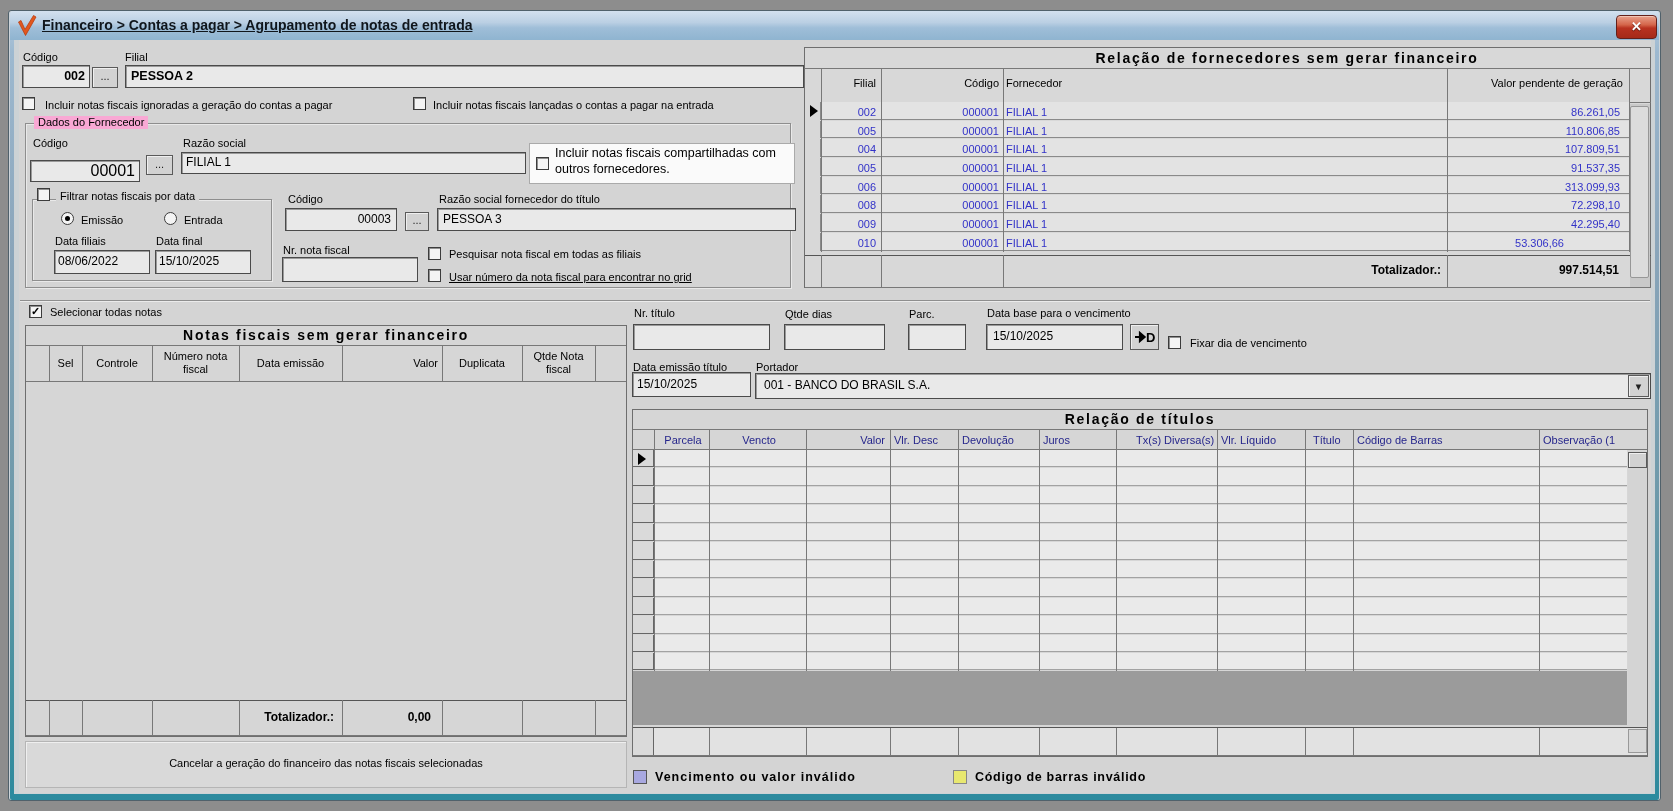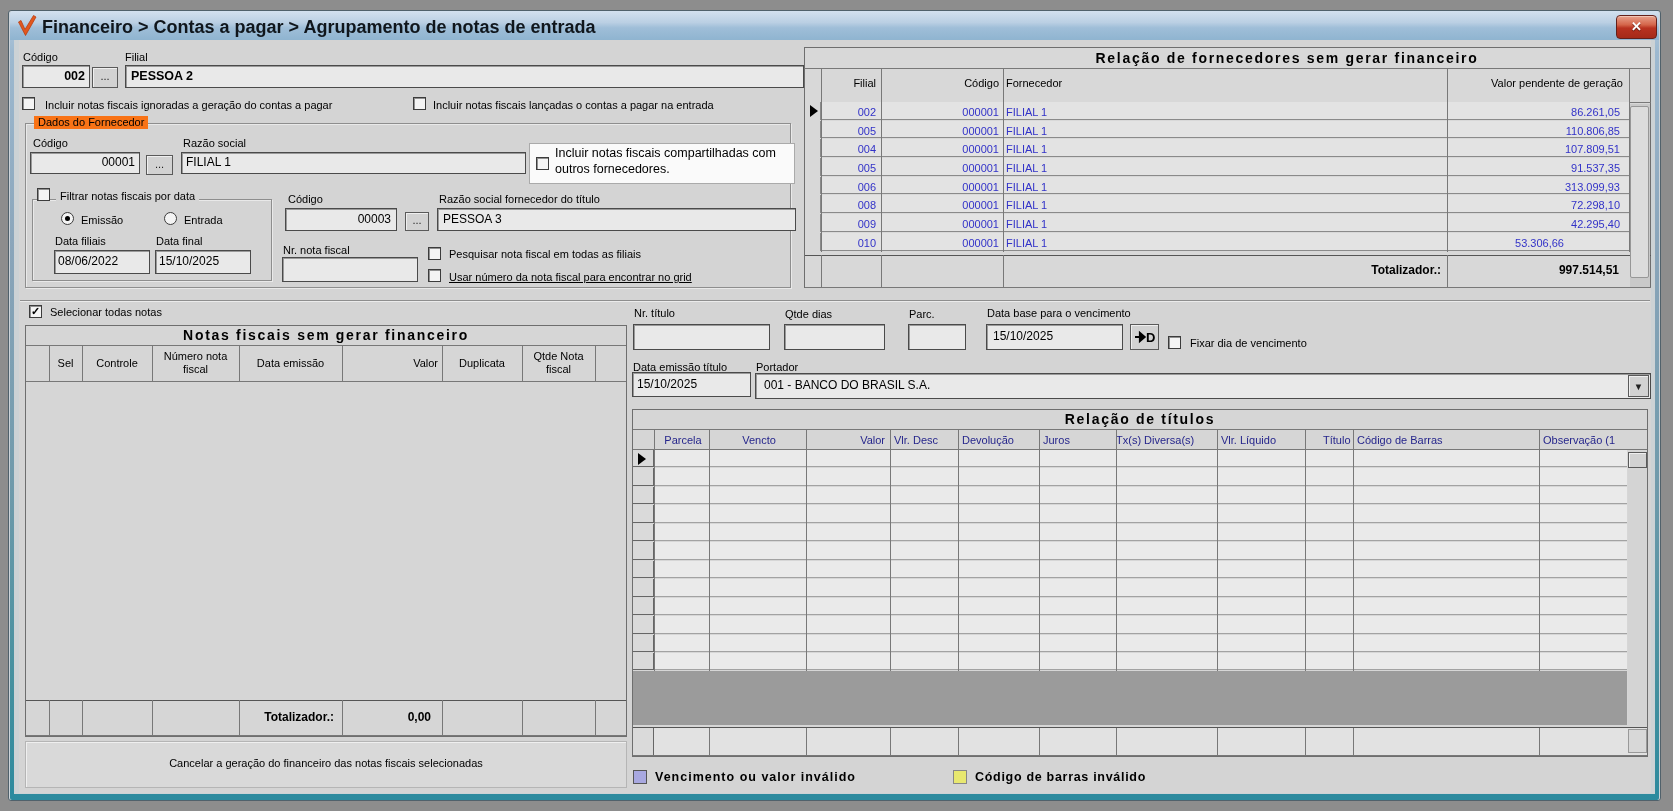--- a/index.html
+++ b/index.html
@@ -25,37 +25,37 @@
 <body>
 
 <div class="ab" style="left:8px;top:10px;width:1653px;height:791px;background:#cdd4d9;border:1px solid #50616b;border-radius:3px;"></div>
 <div class="ab" style="left:10px;top:12px;width:1649px;background:linear-gradient(180deg,#b4cbdf 0%,#9db9d0 5%,#8aa5ba 30%,#6f9aab 60%,#45909f 85%,#2c8a9e 100%);border-radius:2px;height:788px;"></div>
 <div class="ab" style="left:14px;top:36px;width:1641px;height:758px;background:#ccd2d5;"></div>
 <div class="ab" style="left:10px;top:11px;width:1649px;height:29px;background:linear-gradient(180deg,#d3e1ef 0%,#bacfe3 40%,#9fbed8 58%,#8fb4d0 100%);border-radius:3px 3px 0 0;"></div>
 <div class="ab" style="left:19px;top:40px;width:1632px;height:753px;background:#d4d4d4;"></div>
 <svg class="ab" style="left:15px;top:14px" width="24" height="24" viewBox="0 0 24 24">
     <path d="M3.5 8 L6 6.5 L10 15.5 L18.5 1.5 L21 3 L10.5 21.5 Z" fill="#e2571e" stroke="#b93d10" stroke-width="0.8"></path>
   </svg>
-<div class="ab" style="left:42px;top:17px;font-size:18px;font-weight:bold;color:#10161c;">Financeiro &gt; Contas a pagar &gt; Agrupamento de notas de entrada</div>
+<div class="ab" style="left:42px;top:17px;font-size:14px;font-weight:bold;color:#10161c;text-decoration:underline;">Financeiro &gt; Contas a pagar &gt; Agrupamento de notas de entrada</div>
 <div class="ab" style="left:1616px;top:15px;width:41px;height:24px;border-radius:4px;background:linear-gradient(180deg,#e8a18c 0%,#d4654a 40%,#b83220 55%,#a52a18 100%);border:1px solid #64201a;box-shadow:inset 0 1px 0 #f2c4b4;">
     <div style="color:#fff;font-weight:bold;font-size:13px;text-align:center;line-height:22px;text-shadow:0 1px 1px #5a1a10;">✕</div>
   </div>
 <div class="lbl" style="left:23px;top:51px;">Código</div>
 <div class="fld" style="left:22px;top:65px;width:68px;height:23px;font-size:12.5px;line-height:20px;text-align:right;padding-right:4px;font-weight:bold;">002</div>
 <div class="btn" style="left:92px;top:67px;width:26px;height:21px;font-size:11px;line-height:17px;">...</div>
 <div class="lbl" style="left:125px;top:51px;">Filial</div>
 <div class="fld" style="left:125px;top:65px;width:679px;height:23px;font-size:12.5px;line-height:20px;text-align:left;padding-left:5px;font-weight:bold;">PESSOA 2</div>
 <div class="cb" style="left:22px;top:97px;"></div>
 <div class="lbl" style="left:45px;top:99px;">Incluir notas fiscais ignoradas a geração do contas a pagar</div>
 <div class="cb" style="left:413px;top:97px;"></div>
 <div class="lbl" style="left:433px;top:99px;">Incluir notas fiscais lançadas o contas a pagar na entrada</div>
 <div class="grp" style="left:25px;top:123px;width:766px;height:165px;"></div>
-<div class="lbl" style="left:34px;top:116px;background:#f97316;padding:0 4px;">Dados do Fornecedor</div>
+<div class="lbl" style="left:34px;top:116px;background:#f9a8d4;padding:0 4px;">Dados do Fornecedor</div>
 <div class="lbl" style="left:33px;top:137px;">Código</div>
-<div class="fld" style="left:30px;top:152px;width:110px;height:22px;font-size:12px;line-height:19px;text-align:right;padding-right:4px;">00001</div>
+<div class="fld" style="left:30px;top:160px;width:110px;height:22px;font-size:16px;line-height:19px;text-align:right;padding-right:4px;">00001</div>
 <div class="btn" style="left:146px;top:155px;width:27px;height:20px;font-size:11px;line-height:16px;">...</div>
 <div class="lbl" style="left:183px;top:137px;">Razão social</div>
 <div class="fld" style="left:181px;top:152px;width:345px;height:22px;font-size:12px;line-height:19px;text-align:left;padding-left:4px;">FILIAL 1</div>
 <div class="ab" style="left:529px;top:143px;width:266px;height:41px;background:#fafafa;border:1px solid #aaa;"></div>
 <div class="cb" style="left:536px;top:157px;"></div>
 <div class="ab" style="left:555px;top:146px;font-size:12.5px;line-height:15.5px;color:#000;">Incluir notas fiscais compartilhadas com<br>outros fornecedores.</div>
 <div class="grp" style="left:32px;top:199px;width:240px;height:82px;"></div>
 <div class="cb" style="left:37px;top:188px;"></div>
 <div class="lbl" style="left:56px;top:190px;background:#d4d4d4;padding:0 4px;">Filtrar notas fiscais por data</div>
 <div class="rad" style="left:61px;top:212px;">
@@ -210,23 +210,23 @@
 <div class="btn" style="left:1628px;top:375px;width:21px;height:22px;line-height:21px;font-size:9.5px;">▼</div>
 <div class="ab" style="left:632px;top:409px;width:1016px;height:348px;background:#d6d6d6;border:1px solid #6e6e6e;"></div>
 <div class="gtitle" style="left:632px;top:411px;width:1016px;">Relação de títulos</div>
 <div class="hline" style="left:633px;top:429px;width:1014px;"></div>
 <div class="hd navy" style="left:654px;top:434px;width:54px;text-align:center;padding-left:4px;">Parcela</div>
 <div class="hd navy" style="left:709px;top:434px;width:96px;text-align:center;padding-left:4px;">Vencto</div>
 <div class="hd navy" style="left:806px;top:434px;width:83px;text-align:right;padding-right:4px;">Valor</div>
 <div class="hd navy" style="left:890px;top:434px;width:67px;text-align:left;padding-left:4px;">Vlr. Desc</div>
 <div class="hd navy" style="left:958px;top:434px;width:80px;text-align:left;padding-left:4px;">Devolução</div>
 <div class="hd navy" style="left:1039px;top:434px;width:76px;text-align:left;padding-left:4px;">Juros</div>
-<div class="hd navy" style="left:1116px;top:434px;width:100px;text-align:left;padding-left:0;">Tx(s) Diversa(s)</div>
+<div class="hd navy" style="left:1116px;top:434px;width:100px;text-align:left;padding-left:20px;">Tx(s) Diversa(s)</div>
 <div class="hd navy" style="left:1217px;top:434px;width:87px;text-align:left;padding-left:4px;">Vlr. Líquido</div>
-<div class="hd navy" style="left:1305px;top:434px;width:56px;text-align:left;padding-left:18px;">Título</div>
+<div class="hd navy" style="left:1305px;top:434px;width:56px;text-align:left;padding-left:8px;">Título</div>
 <div class="hd navy" style="left:1353px;top:434px;width:159px;text-align:left;padding-left:4px;">Código de Barras</div>
 <div class="hd navy" style="left:1539px;top:434px;width:107px;text-align:left;padding-left:4px;">Observação (1</div>
 <div class="hline" style="left:633px;top:449px;width:1014px;"></div>
 <div class="ab" style="left:633px;top:450px;width:994px;height:17px;background:#eaeaea;border-bottom:1px solid #a2a2a2;"></div>
 <div class="ab" style="left:633px;top:450px;width:21px;height:17px;background:#dadada;border-right:1px solid #666;border-bottom:1px solid #666;"></div>
 <div class="ab" style="left:638px;top:453px;width:0;height:0;border-left:8px solid #000;border-top:6px solid transparent;border-bottom:6px solid transparent;"></div>
 <div class="ab" style="left:633px;top:468px;width:994px;height:18px;background:#eaeaea;border-bottom:1px solid #a2a2a2;"></div>
 <div class="ab" style="left:633px;top:468px;width:21px;height:18px;background:#dadada;border-right:1px solid #666;border-bottom:1px solid #666;"></div>
 <div class="ab" style="left:633px;top:487px;width:994px;height:17px;background:#eaeaea;border-bottom:1px solid #a2a2a2;"></div>
 <div class="ab" style="left:633px;top:487px;width:21px;height:17px;background:#dadada;border-right:1px solid #666;border-bottom:1px solid #666;"></div>

